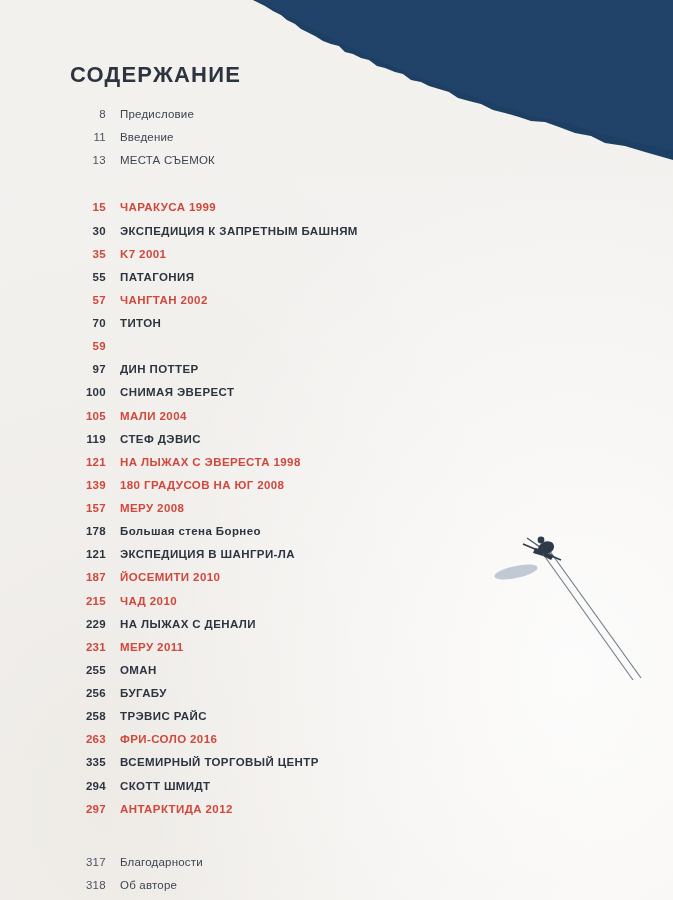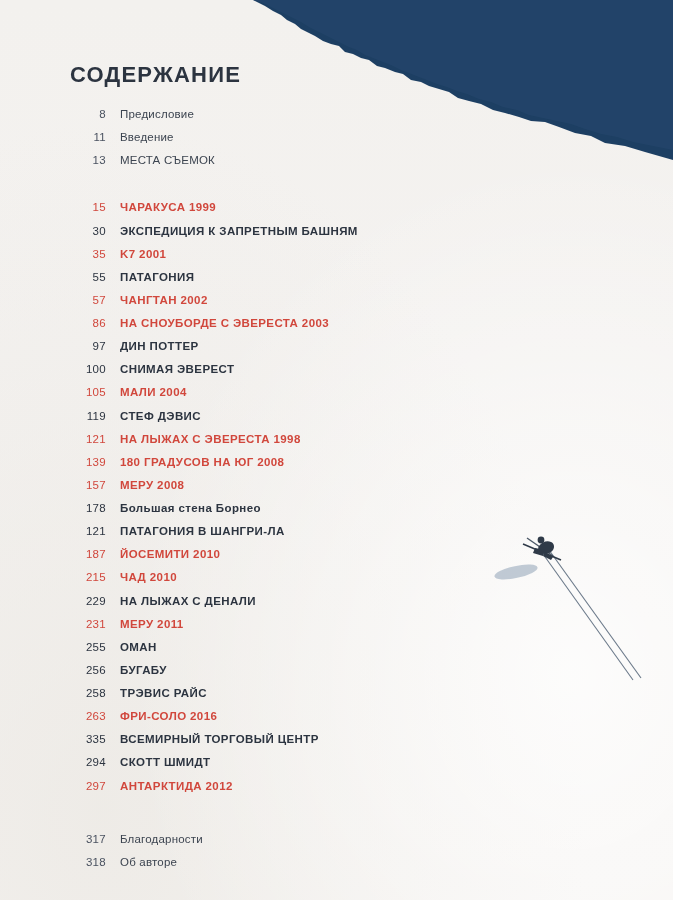--- a/index.html
+++ b/index.html
@@ -70,21 +70,21 @@
     display: flex;
     align-items: baseline;
     margin-bottom: 3px;
     line-height: 1.75;
   }
   .entry .num {
     width: 36px;
     text-align: right;
     margin-right: 14px;
     font-size: 11.5px;
-    font-weight: normal;
+    font-weight: bold;
     color: #2c3440;
     flex: none;
     letter-spacing: 0.3px;
   }
   .entry .label {
     font-size: 11.5px;
     font-weight: bold;
     color: #2c3440;
     letter-spacing: 0.4px;
   }
@@ -176,23 +176,26 @@
         <span class="label">K7 2001</span>
       </div>
       <div class="entry">
         <span class="num">55</span>
         <span class="label">ПАТАГОНИЯ</span>
       </div>
       <div class="entry red">
         <span class="num">57</span>
         <span class="label">ЧАНГТАН 2002</span>
       </div>
-      <div class="entry red">
-        <span class="num">86</span>
-        <span class="label">НА СНОУБОРДЕ С ЭВЕРЕСТА 2003</span>
+      <div class="entry">
+        <span class="num">70</span>
+        <span class="label">ТИТОН</span>
+      </div>
+      <div class="entry red">
+        <span class="num">59</span>
       </div>
       <div class="entry">
         <span class="num">97</span>
         <span class="label">ДИН ПОТТЕР</span>
       </div>
       <div class="entry">
         <span class="num">100</span>
         <span class="label">СНИМАЯ ЭВЕРЕСТ</span>
       </div>
       <div class="entry red">
@@ -214,21 +217,21 @@
       <div class="entry red">
         <span class="num">157</span>
         <span class="label">МЕРУ 2008</span>
       </div>
       <div class="entry">
         <span class="num">178</span>
         <span class="label">Большая стена Борнео</span>
       </div>
       <div class="entry">
         <span class="num">121</span>
-        <span class="label">ПАТАГОНИЯ В ШАНГРИ-ЛА</span>
+        <span class="label">ЭКСПЕДИЦИЯ В ШАНГРИ-ЛА</span>
       </div>
       <div class="entry red">
         <span class="num">187</span>
         <span class="label">ЙОСЕМИТИ 2010</span>
       </div>
       <div class="entry red">
         <span class="num">215</span>
         <span class="label">ЧАД 2010</span>
       </div>
       <div class="entry">

